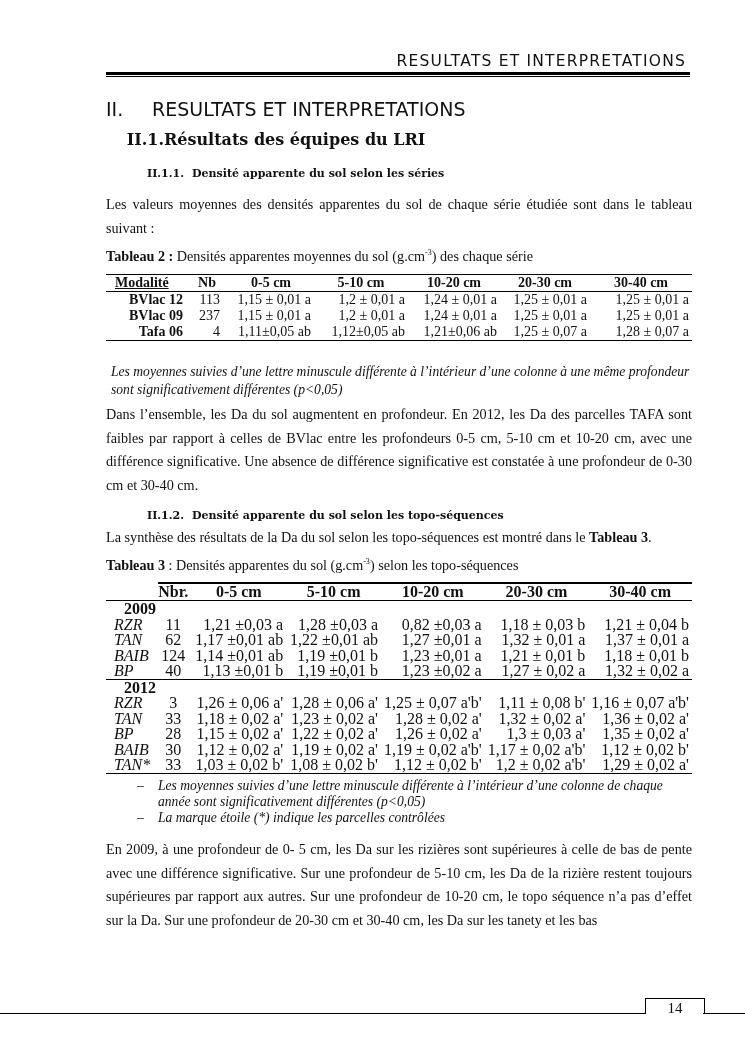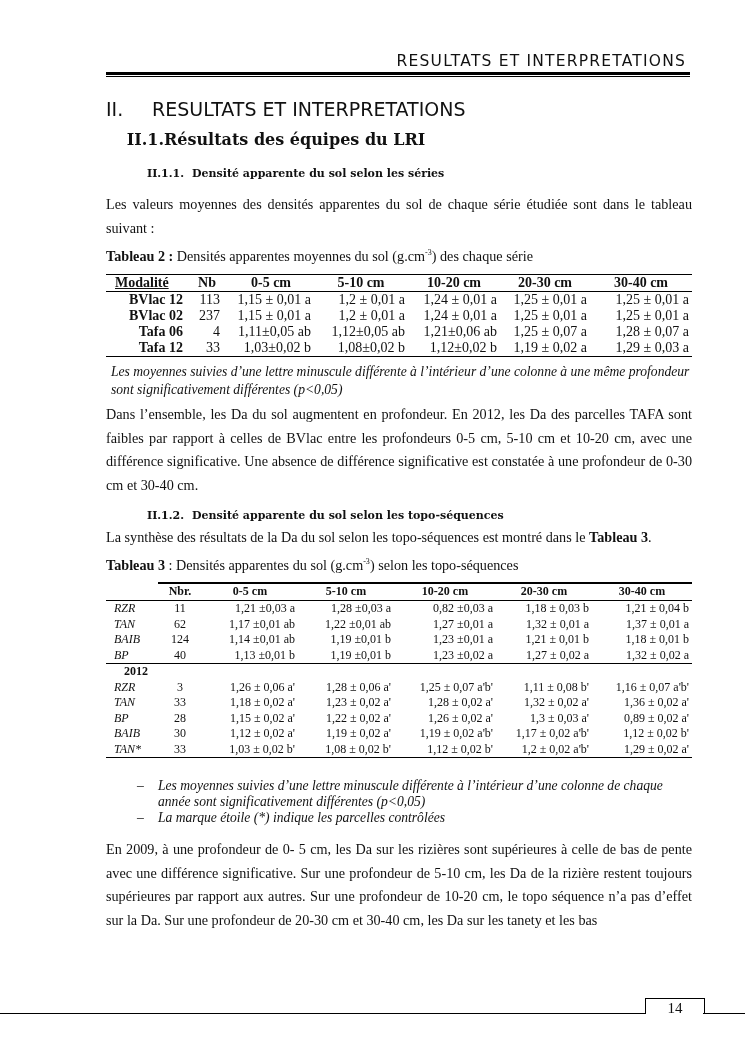--- a/index.html
+++ b/index.html
@@ -37,21 +37,21 @@
     .t2 thead tr { border-top: 1.5px solid #000; border-bottom: 1px solid #000; }
     .t2 tbody tr:last-child { border-bottom: 1.5px solid #000; }
     .t2 td { padding: 0 3px; height: 16px; line-height: 16px; text-align: right; white-space: nowrap; }
     .t2 td.mod { text-align: right; font-weight: bold; padding-left: 9px; }
     .t2 th.mod { text-align: left; padding-left: 9px; text-decoration: underline; }
     .t2 td.nb { text-align: right; padding-right: 8px; }
     .note2 { position: absolute; left: 111px; top: 363px; width: 580px; font-style: italic; font-size: 13.6px;
              line-height: 18px; }
 
     
-    .t3 { position: absolute; left: 106px; top: 583px; width: 586px; font-size: 12px; }
+    .t3 { position: absolute; left: 106px; top: 583px; width: 586px; font-size: 16px; }
     .t3 th { font-weight: bold; padding: 0; height: 17px; line-height: 17px; text-align: center; }
     .t3 thead tr { border-bottom: 1px solid #000; }
     .t3 td { padding: 0 3px; height: 15.5px; line-height: 15.5px; text-align: right; white-space: nowrap; }
     .t3 td.mod { text-align: left; padding-left: 8px; font-style: italic; }
     .t3 td.nb { text-align: center; }
     .t3 td.year { font-weight: bold; text-align: left; padding-left: 18px; }
     .t3 tr.sep td { border-bottom: 1.2px solid #000; }
     .t3-topline { position: absolute; left: 158px; top: 582px; width: 534px; height: 1.5px; background: #000; }
     .notes3 { position: absolute; left: 134px; top: 778px; width: 560px; font-style: italic; font-size: 13.6px;
               line-height: 15.8px; margin: 0; padding: 0; list-style: none; }
@@ -117,45 +117,36 @@
         <tr>
           <td class="mod">BVlac 12</td>
           <td class="nb">113</td>
           <td>1,15 ± 0,01 a</td>
           <td>1,2 ± 0,01 a</td>
           <td>1,24 ± 0,01 a</td>
           <td>1,25 ± 0,01 a</td>
           <td>1,25 ± 0,01 a</td>
         </tr>
         <tr>
-          <td class="mod">BVlac 02</td>
+          <td class="mod">BVlac 09</td>
           <td class="nb">237</td>
           <td>1,15 ± 0,01 a</td>
           <td>1,2 ± 0,01 a</td>
           <td>1,24 ± 0,01 a</td>
           <td>1,25 ± 0,01 a</td>
           <td>1,25 ± 0,01 a</td>
         </tr>
         <tr>
           <td class="mod">Tafa 06</td>
           <td class="nb">4</td>
           <td>1,11±0,05 ab</td>
           <td>1,12±0,05 ab</td>
           <td>1,21±0,06 ab</td>
           <td>1,25 ± 0,07 a</td>
           <td>1,28 ± 0,07 a</td>
-        </tr>
-        <tr>
-          <td class="mod">Tafa 12</td>
-          <td class="nb">33</td>
-          <td>1,03±0,02 b</td>
-          <td>1,08±0,02 b</td>
-          <td>1,12±0,02 b</td>
-          <td>1,19 ± 0,02 a</td>
-          <td>1,29 ± 0,03 a</td>
         </tr>
       </tbody>
   </table>
 
   <div class="note2">Les moyennes suivies d’une lettre minuscule différente à l’intérieur d’une colonne à une même profondeur sont significativement différentes (p&lt;0,05)</div>
 
   <div class="para" style="top:403px;">Dans l’ensemble, les Da du sol augmentent en profondeur. En 2012, les Da des parcelles TAFA sont faibles par rapport à celles de BVlac entre les profondeurs 0-5 cm, 5-10 cm et 10-20 cm, avec une différence significative. Une absence de différence significative est constatée à une profondeur de 0-30 cm et 30-40 cm.</div>
 
   <div class="h3" style="top:509px;">
     <span class="num">II.1.2.</span><span>Densité apparente du sol selon les topo-séquences</span>
@@ -186,20 +177,23 @@
         <th>Nbr.</th>
         <th>0-5 cm</th>
         <th>5-10 cm</th>
         <th>10-20 cm</th>
         <th>20-30 cm</th>
         <th>30-40 cm</th>
       </tr>
     </thead>
     <tbody id="t3-body">
         <tr>
+          <td class="year" colspan="7">2009</td>
+        </tr>
+        <tr>
           <td class="mod">RZR</td>
           <td class="nb">11</td>
           <td>1,21 ±0,03 a</td>
           <td>1,28 ±0,03 a</td>
           <td>0,82 ±0,03 a</td>
           <td>1,18 ± 0,03 b</td>
           <td>1,21 ± 0,04 b</td>
         </tr>
         <tr>
           <td class="mod">TAN</td>
@@ -249,21 +243,21 @@
           <td>1,32 ± 0,02 a'</td>
           <td>1,36 ± 0,02 a'</td>
         </tr>
         <tr>
           <td class="mod">BP</td>
           <td class="nb">28</td>
           <td>1,15 ± 0,02 a'</td>
           <td>1,22 ± 0,02 a'</td>
           <td>1,26 ± 0,02 a'</td>
           <td>1,3 ± 0,03 a'</td>
-          <td>0,89 ± 0,02 a'</td>
+          <td>1,35 ± 0,02 a'</td>
         </tr>
         <tr>
           <td class="mod">BAIB</td>
           <td class="nb">30</td>
           <td>1,12 ± 0,02 a'</td>
           <td>1,19 ± 0,02 a'</td>
           <td>1,19 ± 0,02 a'b'</td>
           <td>1,17 ± 0,02 a'b'</td>
           <td>1,12 ± 0,02 b'</td>
         </tr>

